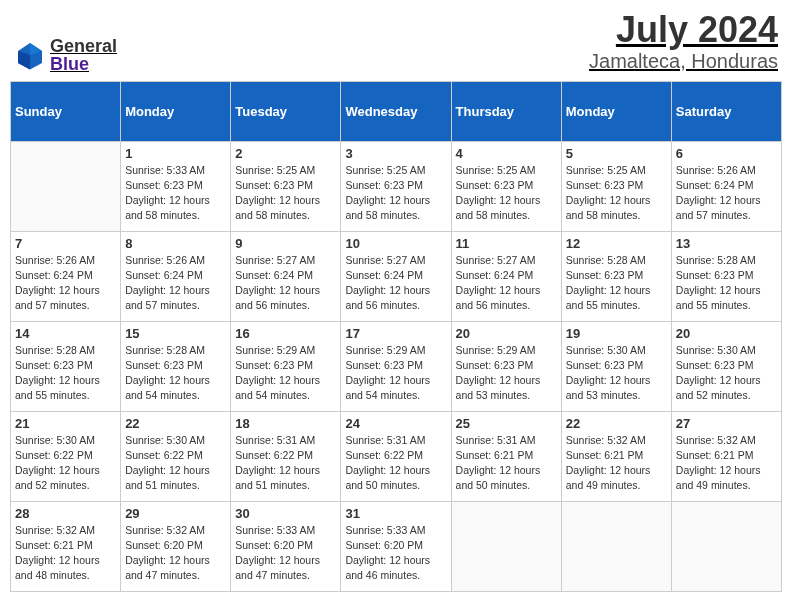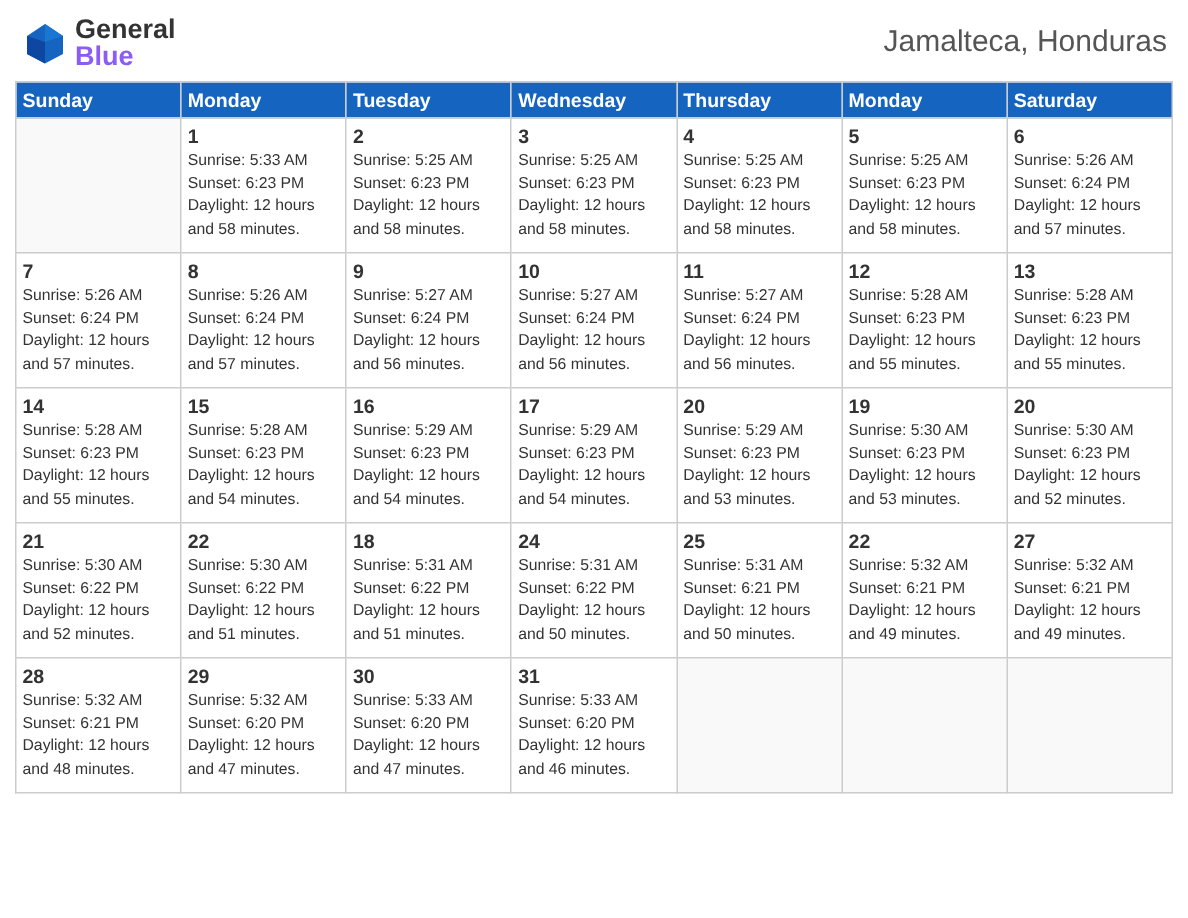--- a/index.html
+++ b/index.html
@@ -6,38 +6,39 @@
     body {
       font-family: Arial, sans-serif;
       background: #fff;
       width: 792px;
       min-height: 612px;
       padding: 10px;
     }
     .header {
       display: flex;
       justify-content: space-between;
-      align-items: center;
+      align-items: flex-end;
       margin-bottom: 8px;
       padding: 0 4px;
+      text-decoration: underline;
     }
     .logo {
       display: flex;
       align-items: center;
       gap: 4px;
     }
     .logo-text {
       display: flex;
       flex-direction: column;
       font-size: 18px;
       font-weight: bold;
       line-height: 1;
     }
     .logo-general { color: #333; }
-    .logo-blue { color: #8b5cf6; }
+    .logo-blue { color: #4c1d95; }
     .logo-icon {
       width: 32px;
       height: 32px;
     }
     .title-area {
       text-align: right;
     }
     .month-title {
       font-size: 36px;
       font-weight: bold;
@@ -49,21 +50,21 @@
       color: #555;
     }
     .calendar {
       width: 100%;
       border-collapse: collapse;
       font-size: 11px;
     }
     .calendar th {
       background-color: #1565c0;
       color: #fff;
-      padding: 4px 4px;
+      padding: 22px 4px;
       text-align: left;
       font-size: 13px;
       font-weight: bold;
       border: 1px solid #ccc;
     }
     .calendar td {
       border: 1px solid #ccc;
       padding: 4px;
       vertical-align: top;
       width: calc(100%/7);
@@ -97,20 +98,21 @@
       <polygon points="20,5 35,15 35,30 20,38 5,30 5,15" fill="#1565c0"></polygon>
       <polygon points="20,5 35,15 20,20" fill="#1976d2"></polygon>
       <polygon points="5,15 20,20 20,38 5,30" fill="#0d47a1"></polygon>
     </svg>
     <div class="logo-text">
       <span class="logo-general">General</span>
       <span class="logo-blue">Blue</span>
     </div>
   </div>
   <div class="title-area">
+    <div class="month-title">July 2024</div>
     <div class="location">Jamalteca, Honduras</div>
   </div>
 </div>
 
 <table class="calendar">
   <thead>
     <tr>
     <th>Sunday</th>
         <th>Monday</th>
         <th>Tuesday</th>

